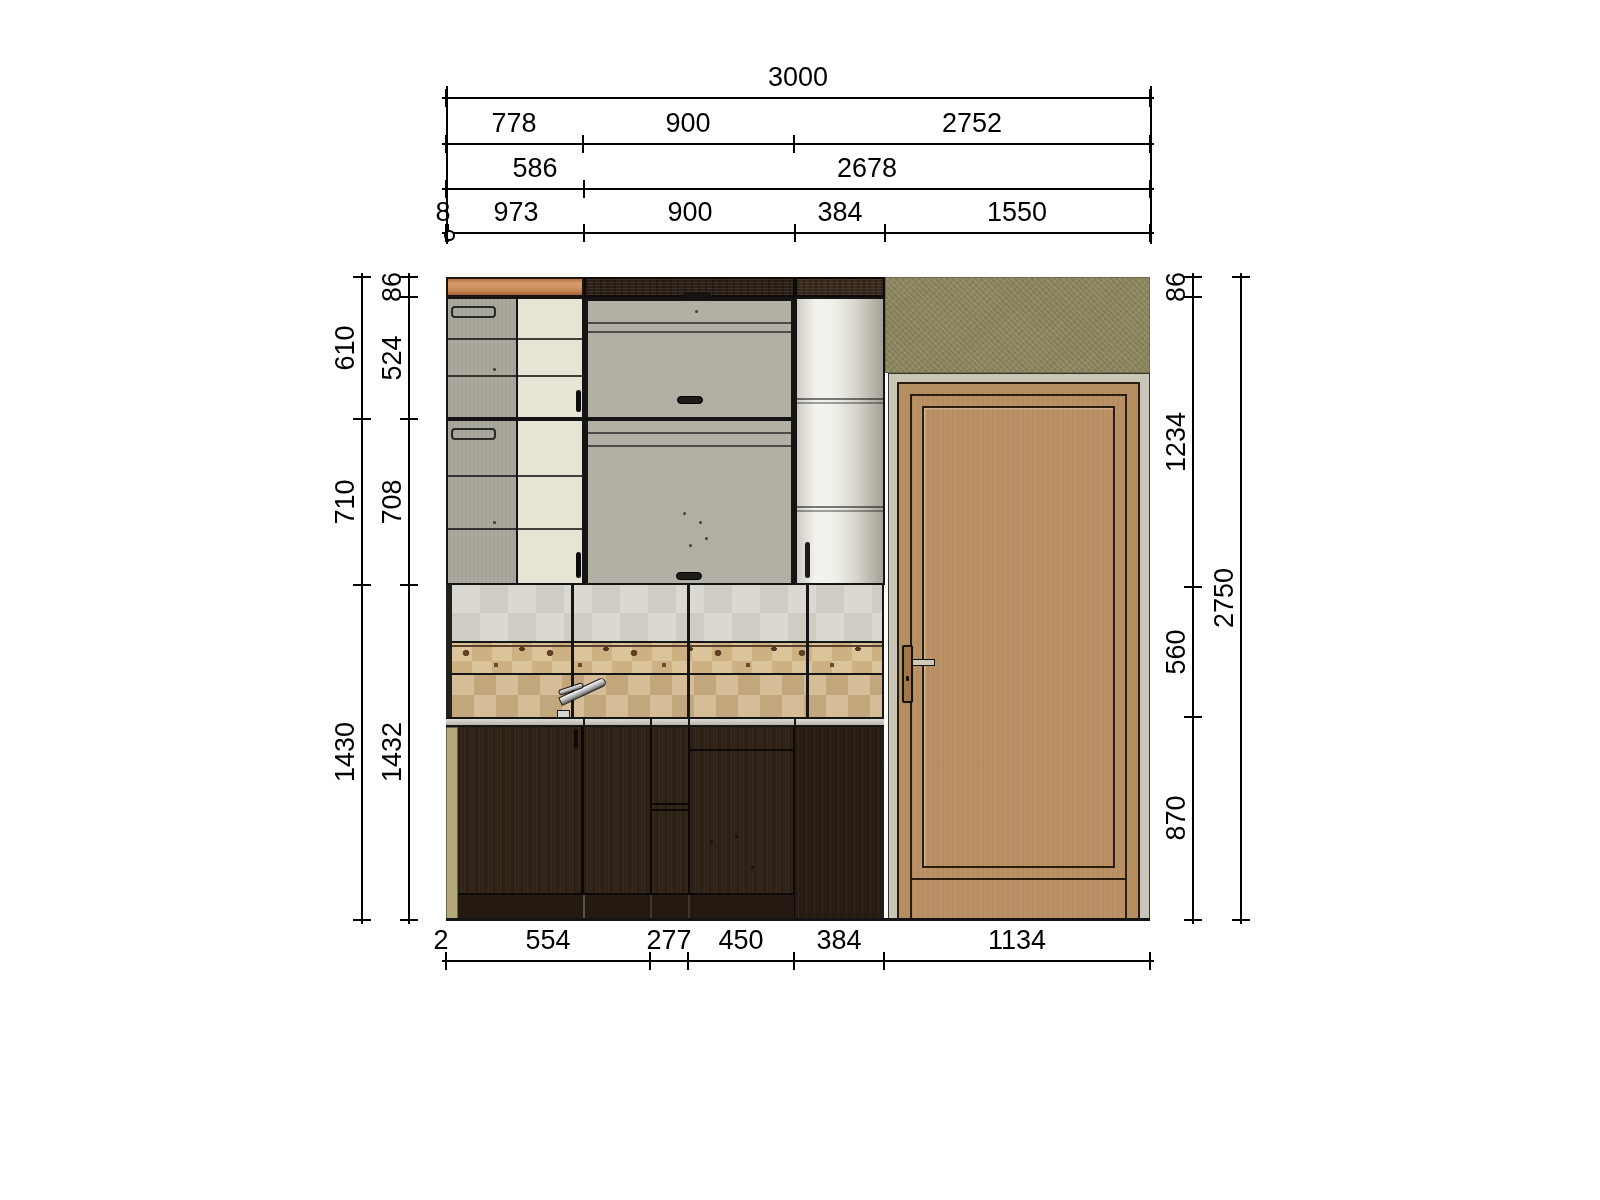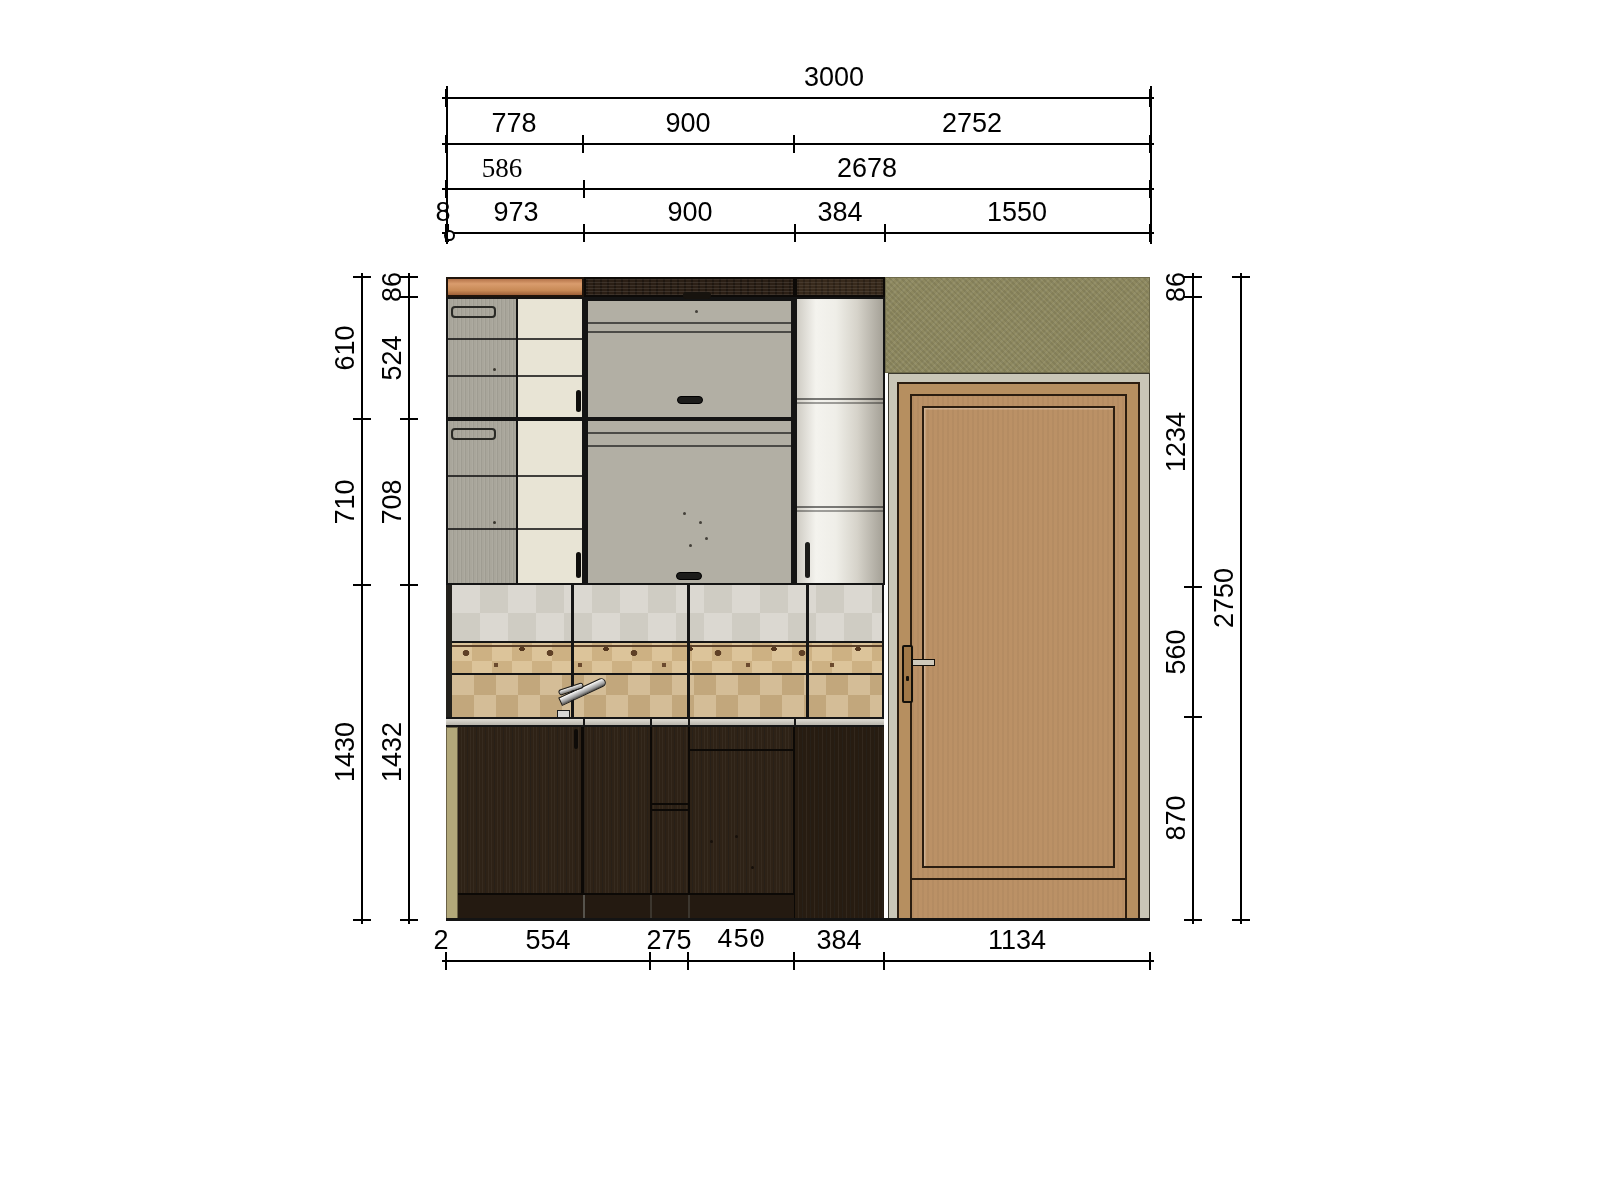--- a/index.html
+++ b/index.html
@@ -158,34 +158,34 @@
     <div class="abs" style="left:912px;top:659px;width:23px;height:7px;background:#cfc9ba;border:1.5px solid #14100a;box-sizing:border-box;"></div>
     <div class="abs" style="left:906px;top:676px;width:3px;height:5px;background:#14100a;border-radius:1px;"></div>
 
     <div class="abs" style="left:446px;top:918px;width:704px;height:3px;background:#141414;"></div>
   </div>
 
   <div class="abs" id="dim-layer" style="left:0;top:0;width:1600px;height:1200px;">
       <div class="dl" style="left: 442px; top: 97px; width: 712px; height: 2px;"></div>
       <div class="dl" style="left: 445px; top: 89px; width: 2px; height: 18px;"></div>
       <div class="dl" style="left: 1149px; top: 89px; width: 2px; height: 18px;"></div>
-      <div class="hl" style="left: 798px; top: 91px; margin-left: 36px;">3000</div>
+      <div class="hl" style="left: 798px; top: 91px;">3000</div>
       <div class="dl" style="left: 442px; top: 143px; width: 712px; height: 2px;"></div>
       <div class="dl" style="left: 445px; top: 135px; width: 2px; height: 18px;"></div>
       <div class="dl" style="left: 582px; top: 135px; width: 2px; height: 18px;"></div>
       <div class="dl" style="left: 793px; top: 135px; width: 2px; height: 18px;"></div>
       <div class="dl" style="left: 1149px; top: 135px; width: 2px; height: 18px;"></div>
       <div class="hl" style="left: 514px; top: 137px;">778</div>
       <div class="hl" style="left: 688px; top: 137px;">900</div>
       <div class="hl" style="left: 972px; top: 137px;">2752</div>
       <div class="dl" style="left: 442px; top: 188px; width: 712px; height: 2px;"></div>
       <div class="dl" style="left: 445px; top: 180px; width: 2px; height: 18px;"></div>
       <div class="dl" style="left: 583px; top: 180px; width: 2px; height: 18px;"></div>
       <div class="dl" style="left: 1149px; top: 180px; width: 2px; height: 18px;"></div>
-      <div class="hl" style="left: 502px; top: 182px; font-family: Liberation Serif, serif;">586</div>
+      <div class="hl" style="left: 535px; top: 182px;">586</div>
       <div class="hl" style="left: 867px; top: 182px;">2678</div>
       <div class="dl" style="left: 442px; top: 232px; width: 712px; height: 2px;"></div>
       <div class="dl" style="left: 445px; top: 224px; width: 2px; height: 18px;"></div>
       <div class="dl" style="left: 447px; top: 224px; width: 2px; height: 18px;"></div>
       <div class="dl" style="left: 583px; top: 224px; width: 2px; height: 18px;"></div>
       <div class="dl" style="left: 794px; top: 224px; width: 2px; height: 18px;"></div>
       <div class="dl" style="left: 884px; top: 224px; width: 2px; height: 18px;"></div>
       <div class="dl" style="left: 1149px; top: 224px; width: 2px; height: 18px;"></div>
       <div class="dc" style="left: 444px; top: 230px;"></div>
       <div class="hl" style="left: 443px; top: 226px;">8</div>
@@ -195,22 +195,22 @@
       <div class="hl" style="left: 1017px; top: 226px;">1550</div>
       <div class="dl" style="left: 442px; top: 960px; width: 712px; height: 2px;"></div>
       <div class="dl" style="left: 445px; top: 952px; width: 2px; height: 18px;"></div>
       <div class="dl" style="left: 649px; top: 952px; width: 2px; height: 18px;"></div>
       <div class="dl" style="left: 687px; top: 952px; width: 2px; height: 18px;"></div>
       <div class="dl" style="left: 793px; top: 952px; width: 2px; height: 18px;"></div>
       <div class="dl" style="left: 883px; top: 952px; width: 2px; height: 18px;"></div>
       <div class="dl" style="left: 1149px; top: 952px; width: 2px; height: 18px;"></div>
       <div class="hl" style="left: 441px; top: 954px;">2</div>
       <div class="hl" style="left: 548px; top: 954px;">554</div>
-      <div class="hl" style="left: 669px; top: 954px;">275</div>
-      <div class="hl" style="left: 741px; top: 954px; font-family: Liberation Mono, monospace;">450</div>
+      <div class="hl" style="left: 669px; top: 954px;">277</div>
+      <div class="hl" style="left: 741px; top: 954px;">450</div>
       <div class="hl" style="left: 839px; top: 954px;">384</div>
       <div class="hl" style="left: 1017px; top: 954px;">1134</div>
       <div class="dl" style="left: 361px; top: 273px; width: 2px; height: 651px;"></div>
       <div class="dl" style="left: 353px; top: 276px; width: 18px; height: 2px;"></div>
       <div class="dl" style="left: 353px; top: 418px; width: 18px; height: 2px;"></div>
       <div class="dl" style="left: 353px; top: 584px; width: 18px; height: 2px;"></div>
       <div class="dl" style="left: 353px; top: 919px; width: 18px; height: 2px;"></div>
       <div class="vl" style="left: 345px; top: 348px;">610</div>
       <div class="vl" style="left: 345px; top: 502px;">710</div>
       <div class="vl" style="left: 345px; top: 752px;">1430</div>

